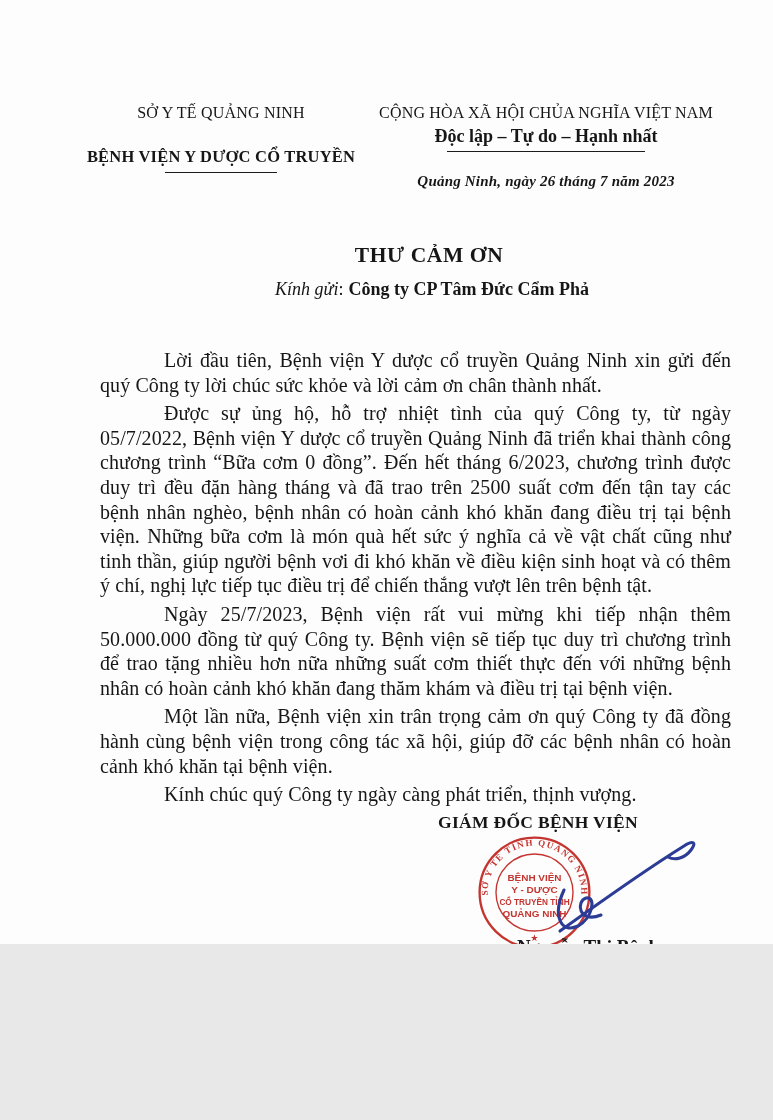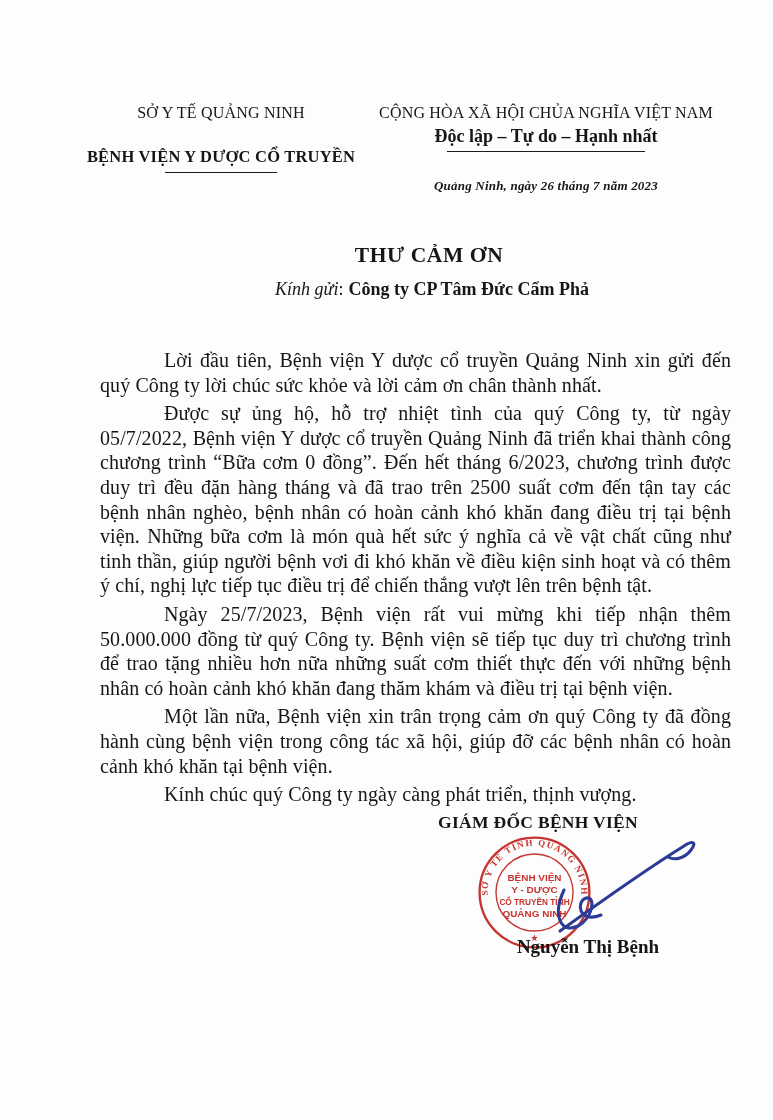--- a/index.html
+++ b/index.html
@@ -1,18 +1,18 @@
 <!DOCTYPE html>
 <html lang="vi"><head>
 <meta charset="utf-8">
 <style>
   html,body { margin:0; padding:0; background:#e8e8e8; }
   .page {
     position:relative;
-    width:773px; height:1120px;
+    width:773px; height:944px;
     margin:0 auto;
     background:#fdfdfd;
     color:#161616;
     font-family:"Liberation Serif","DejaVu Serif",serif;
     overflow:hidden;
   }
 
   
   .header-left {
     position:absolute; left:85px; top:103px; width:272px;
@@ -27,21 +27,21 @@
   .rule.left-rule  { width:112px; }
   .rule.right-rule { width:198px; margin-top:3px; }
 
   .header-right {
     position:absolute; left:378px; top:103px; width:336px;
     text-align:center; line-height:1.3;
   }
   .header-right .nation { font-size:16px; font-weight:normal; letter-spacing:.2px; }
   .header-right .motto  { font-size:18px;  font-weight:bold; margin-top:1px; }
   .header-right .place-date {
-    margin-top:26px; font-size:13px; font-style:italic; font-weight:600;
+    margin-top:20px; font-size:15px; font-style:italic; font-weight:600;
     letter-spacing:.2px; white-space:nowrap;
   }
 
   
   .letter-title {
     position:absolute; top:243px; left:429px; transform:translateX(-50%);
     font-size:21.5px; font-weight:bold; letter-spacing:.6px; white-space:nowrap;
   }
   .salutation {
     position:absolute; top:279px; left:432px; transform:translateX(-50%);

